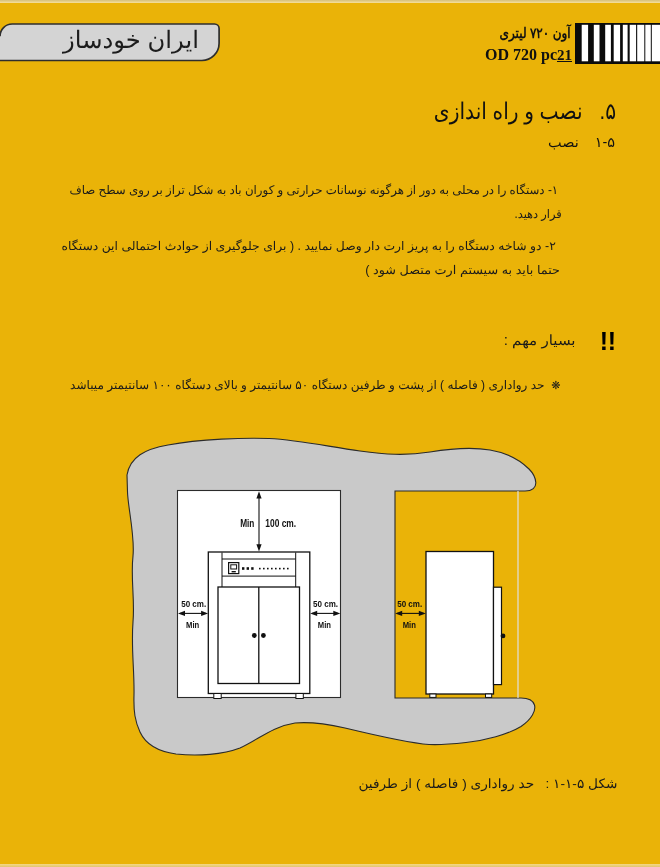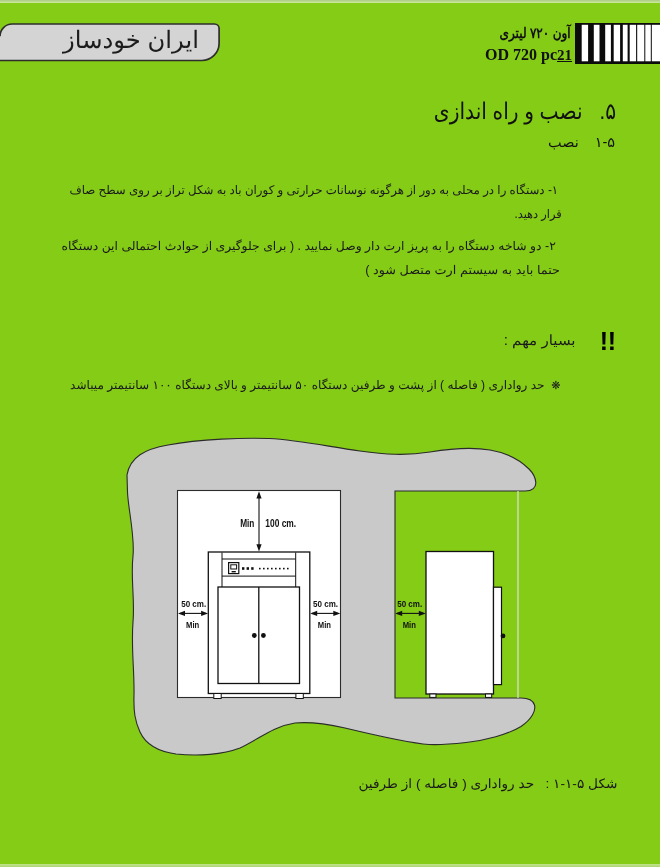--- a/index.html
+++ b/index.html
@@ -1,17 +1,17 @@
 <!DOCTYPE html>
 <html lang="fa"><head>
 <meta charset="utf-8">
 <title>page</title>
 <style>
   html,body{margin:0;padding:0;background:#ffffff;}
-  .page{position:relative;width:660px;height:867px;background:#84cc16;overflow:hidden;
+  .page{position:relative;width:660px;height:867px;background:#eab308;overflow:hidden;
         font-family:"Liberation Sans", sans-serif;color:#1a1a1a;}
   .abs{position:absolute;}
   .fa{direction:rtl;white-space:nowrap;}
 </style>
 </head>
 <body>
 <div class="page">
 
 <div class="abs" style="left:0;top:0;width:660px;height:3px;background:linear-gradient(to bottom,#c6c6c6,#ffffff);opacity:.6;"></div>
 

